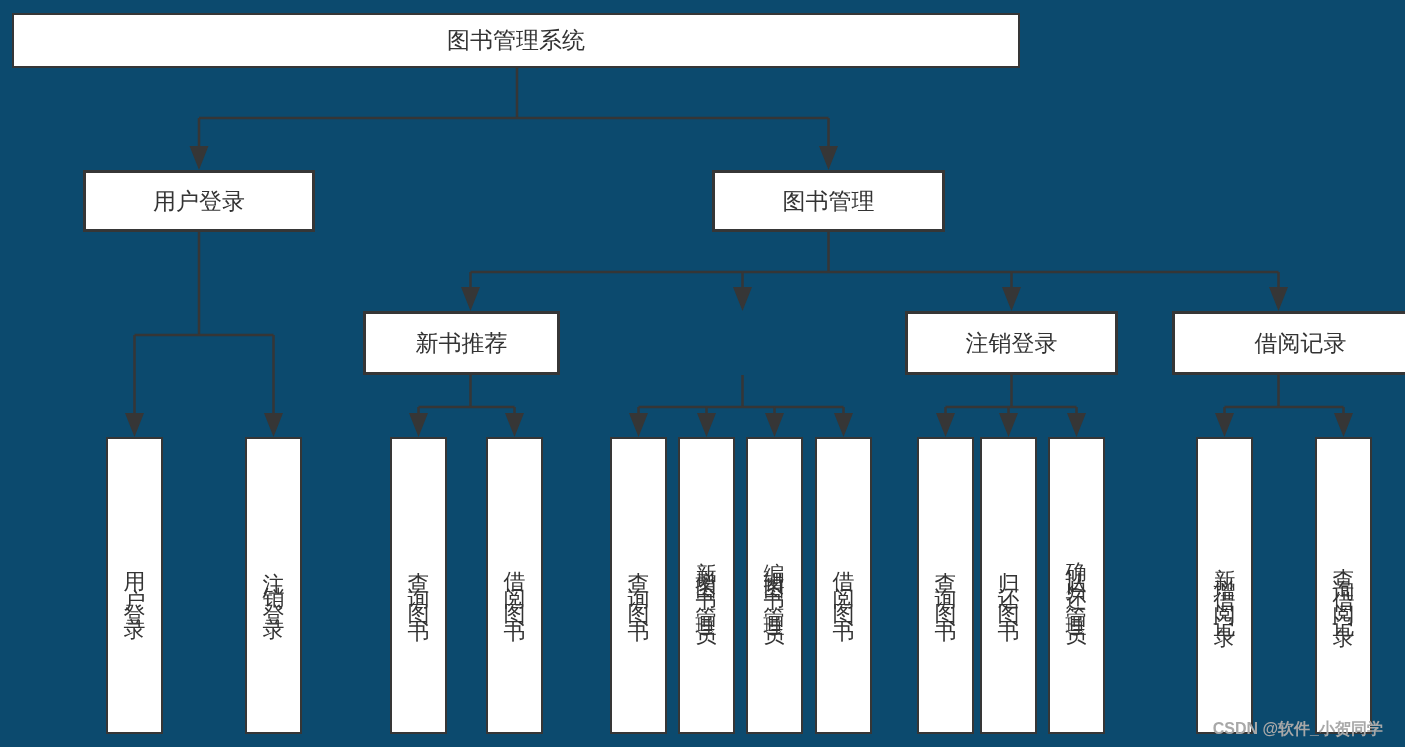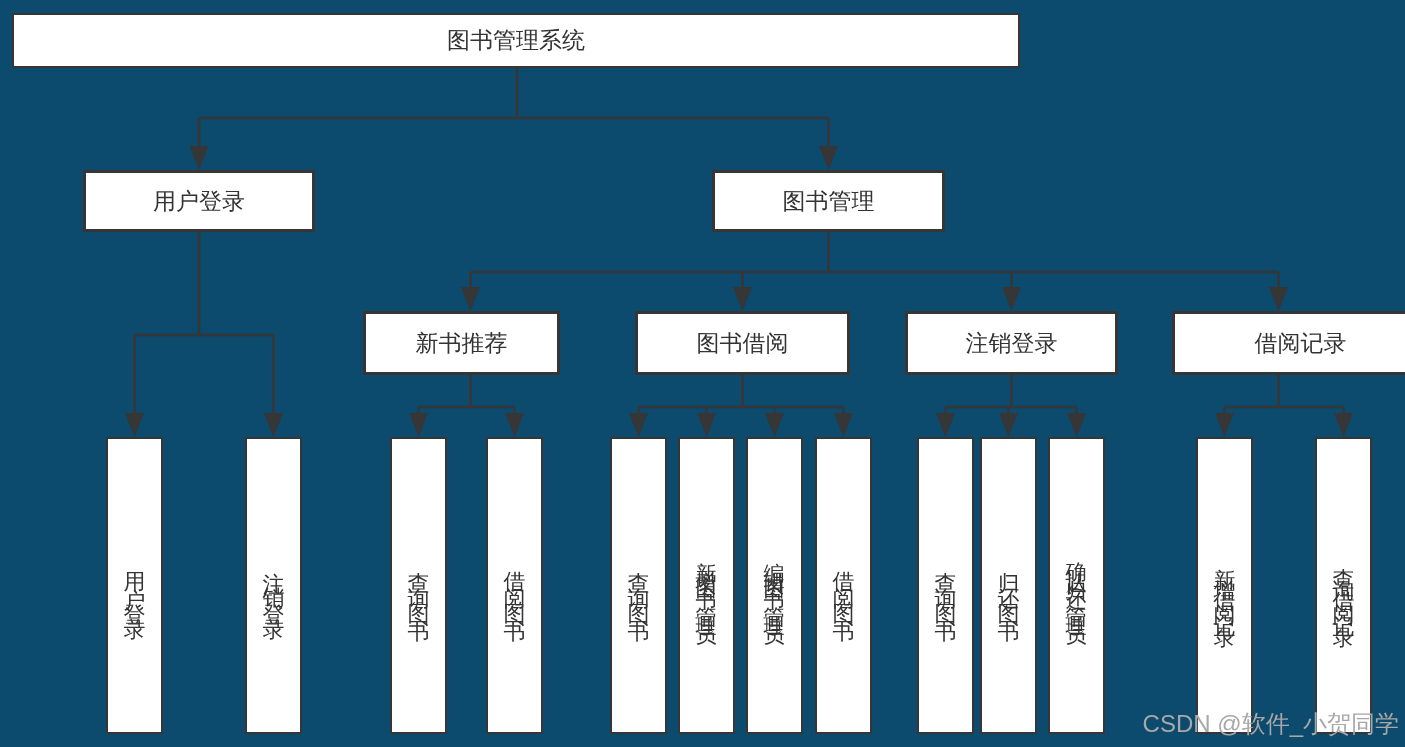--- a/index.html
+++ b/index.html
@@ -25,22 +25,22 @@
   .box.root{font-size:23px;}
   .box.lvl{border-width:3px;font-size:23px;}
   .box.leaf{border-width:2px;}
   .vtxt{
     writing-mode:vertical-rl;text-orientation:mixed;
     font-size:22px;line-height:1;letter-spacing:16px;
   }
   .vtxt.mid{letter-spacing:12px;}
   .vtxt.long{letter-spacing:9px;font-size:21px;}
   .watermark{
-    position:absolute;right:6px;bottom:7px;z-index:3;
-    font-size:24px;color:var(--watermark);white-space:nowrap;
+    position:absolute;right:22px;bottom:7px;z-index:3;
+    font-size:16px;color:var(--watermark);white-space:nowrap;font-weight:bold;
   }
 </style>
 </head>
 <body>
 
 <div class="canvas">
 
   <svg id="wires" class="wires" width="1405" height="747">
       <line x1="517" y1="68" x2="517" y2="118"></line>
       <line x1="199" y1="118" x2="828.5" y2="118"></line>
@@ -103,23 +103,20 @@
   <div class="box lvl" style="left:83px;top:170px;width:232px;height:62px">
     <span>用户登录</span>
   </div>
   <div class="box lvl" style="left:712px;top:170px;width:233px;height:62px">
     <span>图书管理</span>
   </div>
 
   <div class="box lvl" style="left:363px;top:311px;width:197px;height:64px">
     <span>新书推荐</span>
   </div>
-  <div class="box lvl" style="left:635px;top:311px;width:215px;height:64px">
-    <span>图书借阅</span>
-  </div>
   <div class="box lvl" style="left:905px;top:311px;width:213px;height:64px">
     <span>注销登录</span>
   </div>
   <div class="box lvl" style="left:1172px;top:311px;width:257px;height:64px">
     <span>借阅记录</span>
   </div>
 
   <div class="box leaf" style="left:106px;top:437px;width:57px;height:297px">
     <span class="vtxt">用户登录</span>
   </div>

